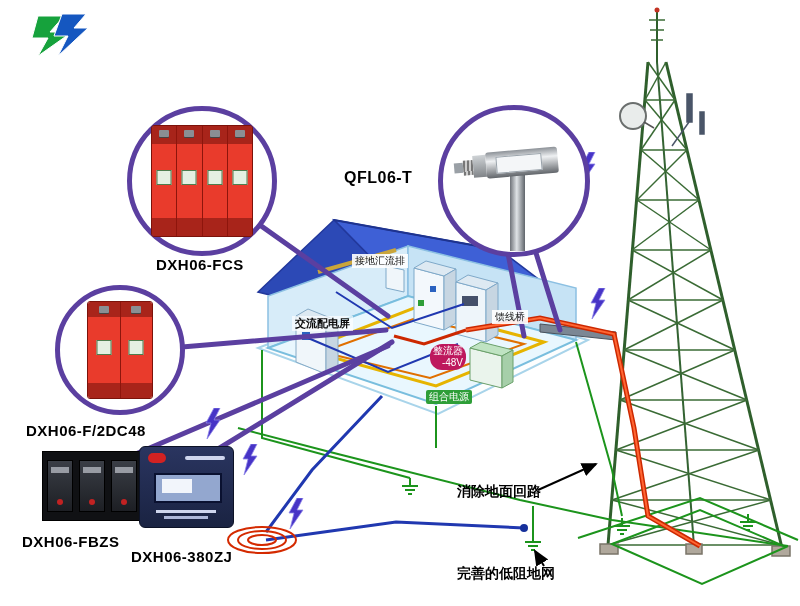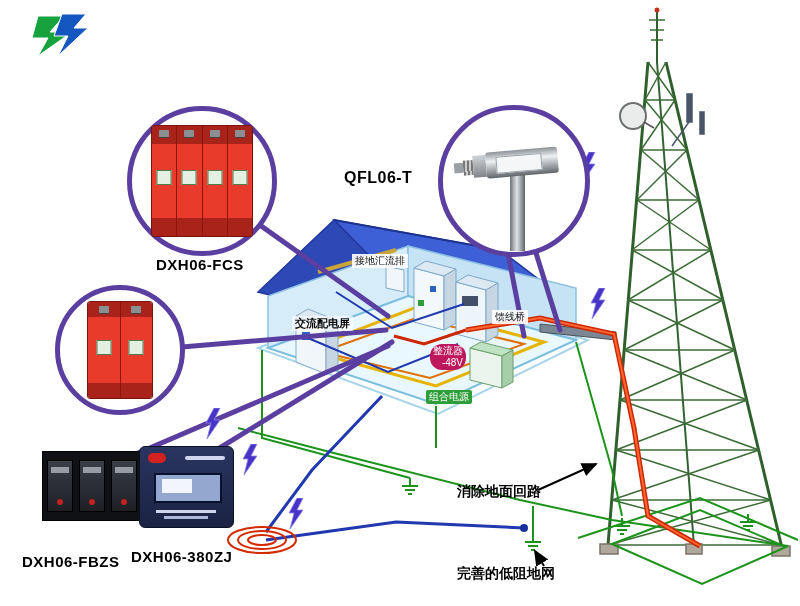--- a/index.html
+++ b/index.html
@@ -254,27 +254,28 @@
     </div>
   </div>
   <div class="plabel" style="left:156px;top:256px;">DXH06-FCS</div>
 
   <div class="c-circle" style="left:55px;top:285px;width:130px;height:130px;">
     <div class="spd spd2">
       <i class="m"></i>
       <i class="m"></i>
     </div>
   </div>
+  <div class="plabel" style="left:26px;top:422px;">DXH06-F/2DC48</div>
 
   <div class="photo" style="left:42px;top:451px;width:97px;height:68px;">
     <i class="pm"></i>
     <i class="pm"></i>
     <i class="pm"></i>
   </div>
-  <div class="plabel" style="left:22px;top:533px;margin-top:20px;">DXH06-FBZS</div>
+  <div class="plabel" style="left:22px;top:533px;">DXH06-FBZS</div>
 
   <div class="zjbox" style="left:139px;top:446px;">
     <i class="zj-logo"></i>
     <i class="zj-line"></i>
     <i class="zj-screen">
         <i class="zj-screen-inner"></i>
       </i>
     <i class="zj-t1"></i>
     <i class="zj-t2"></i>
   </div>

